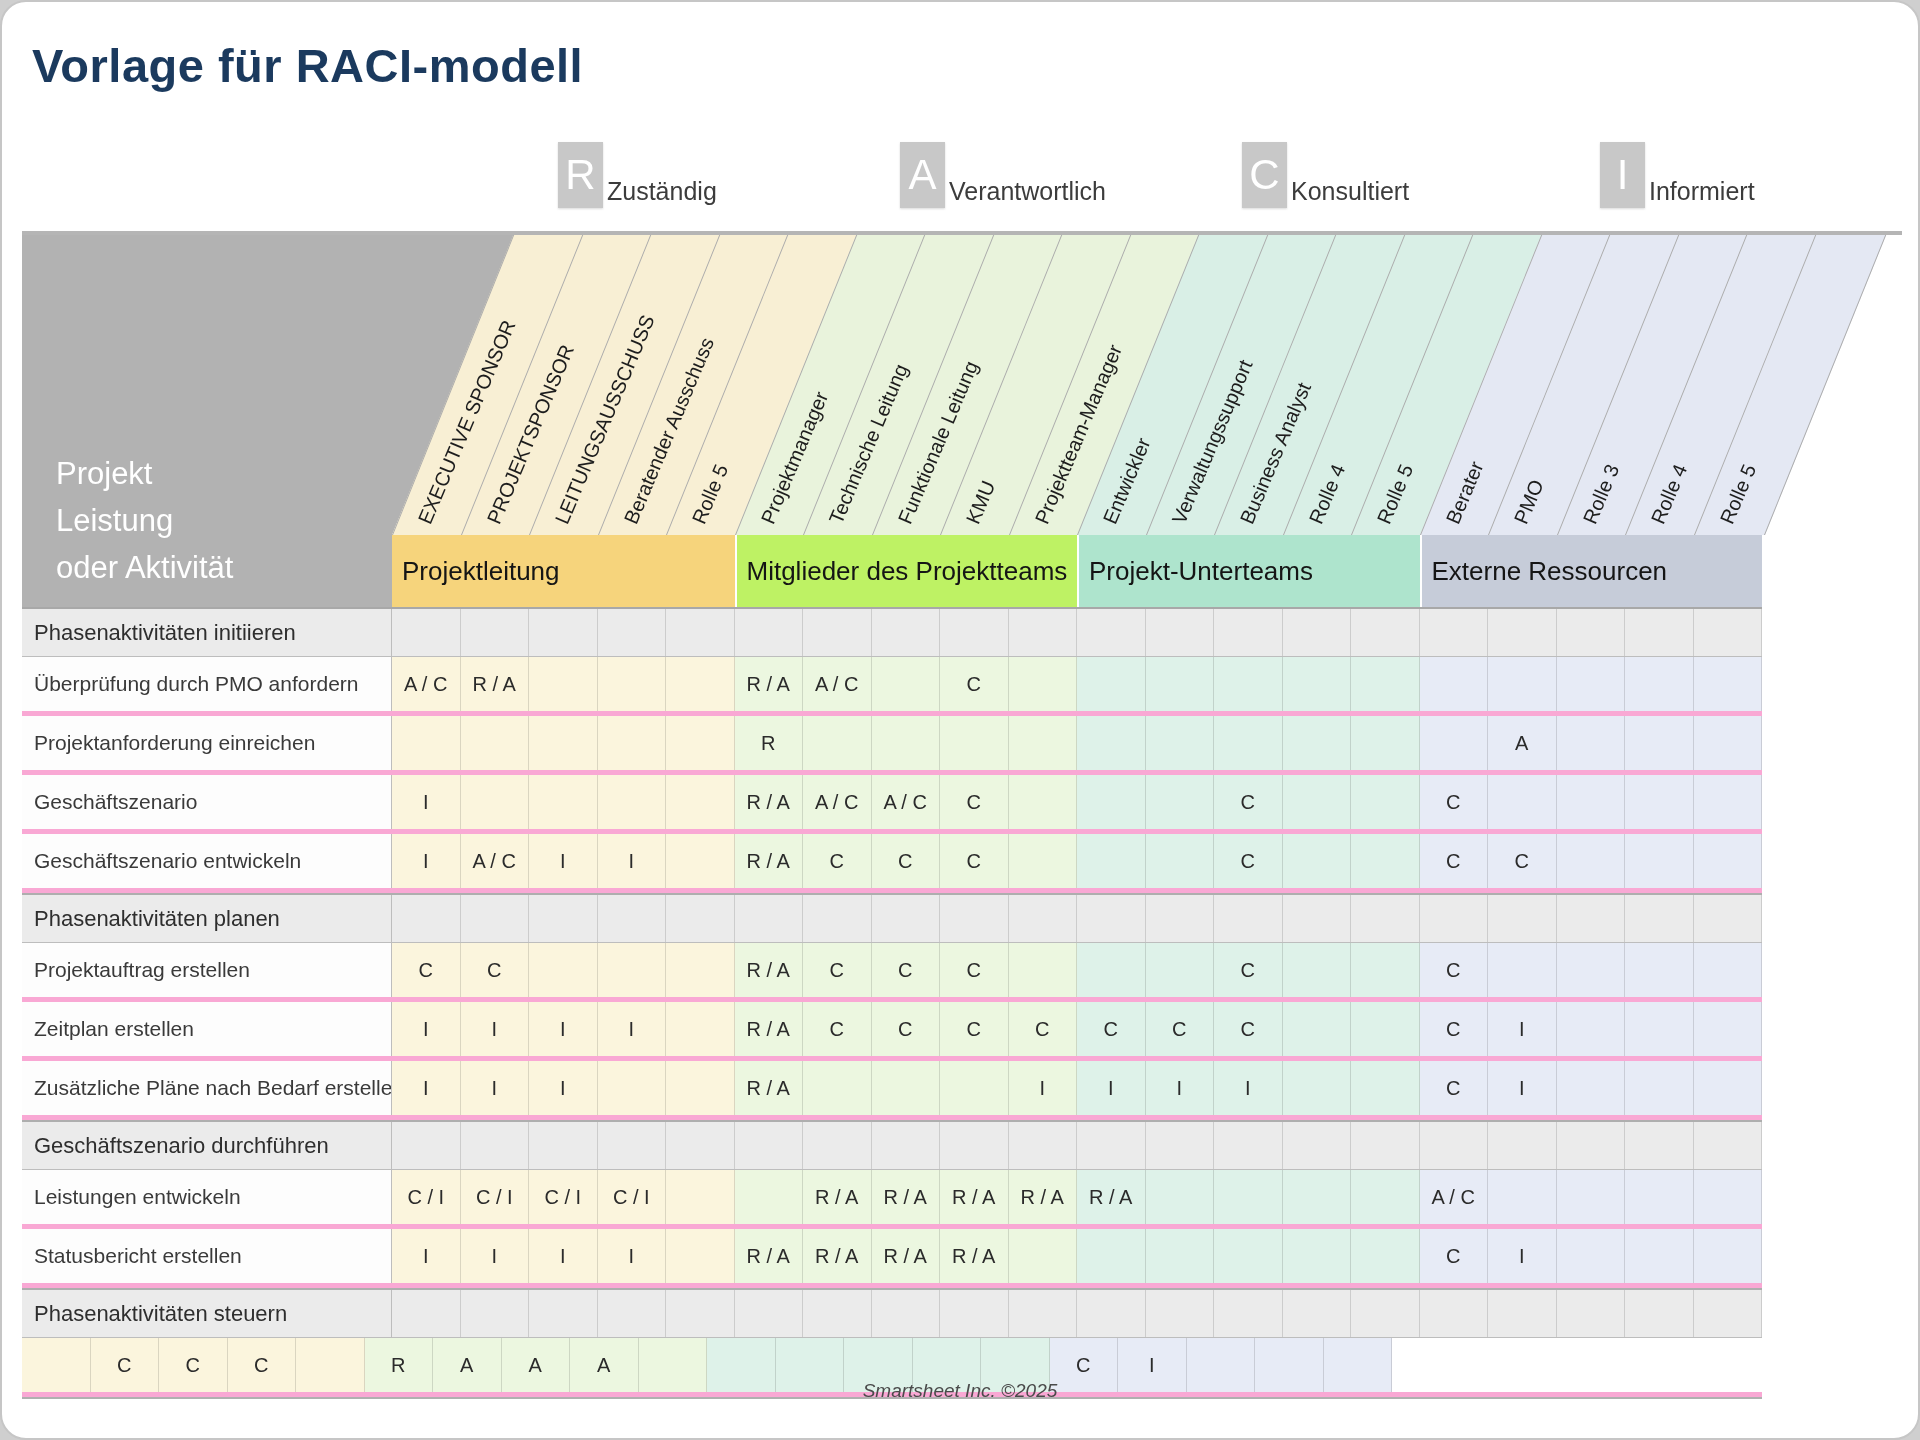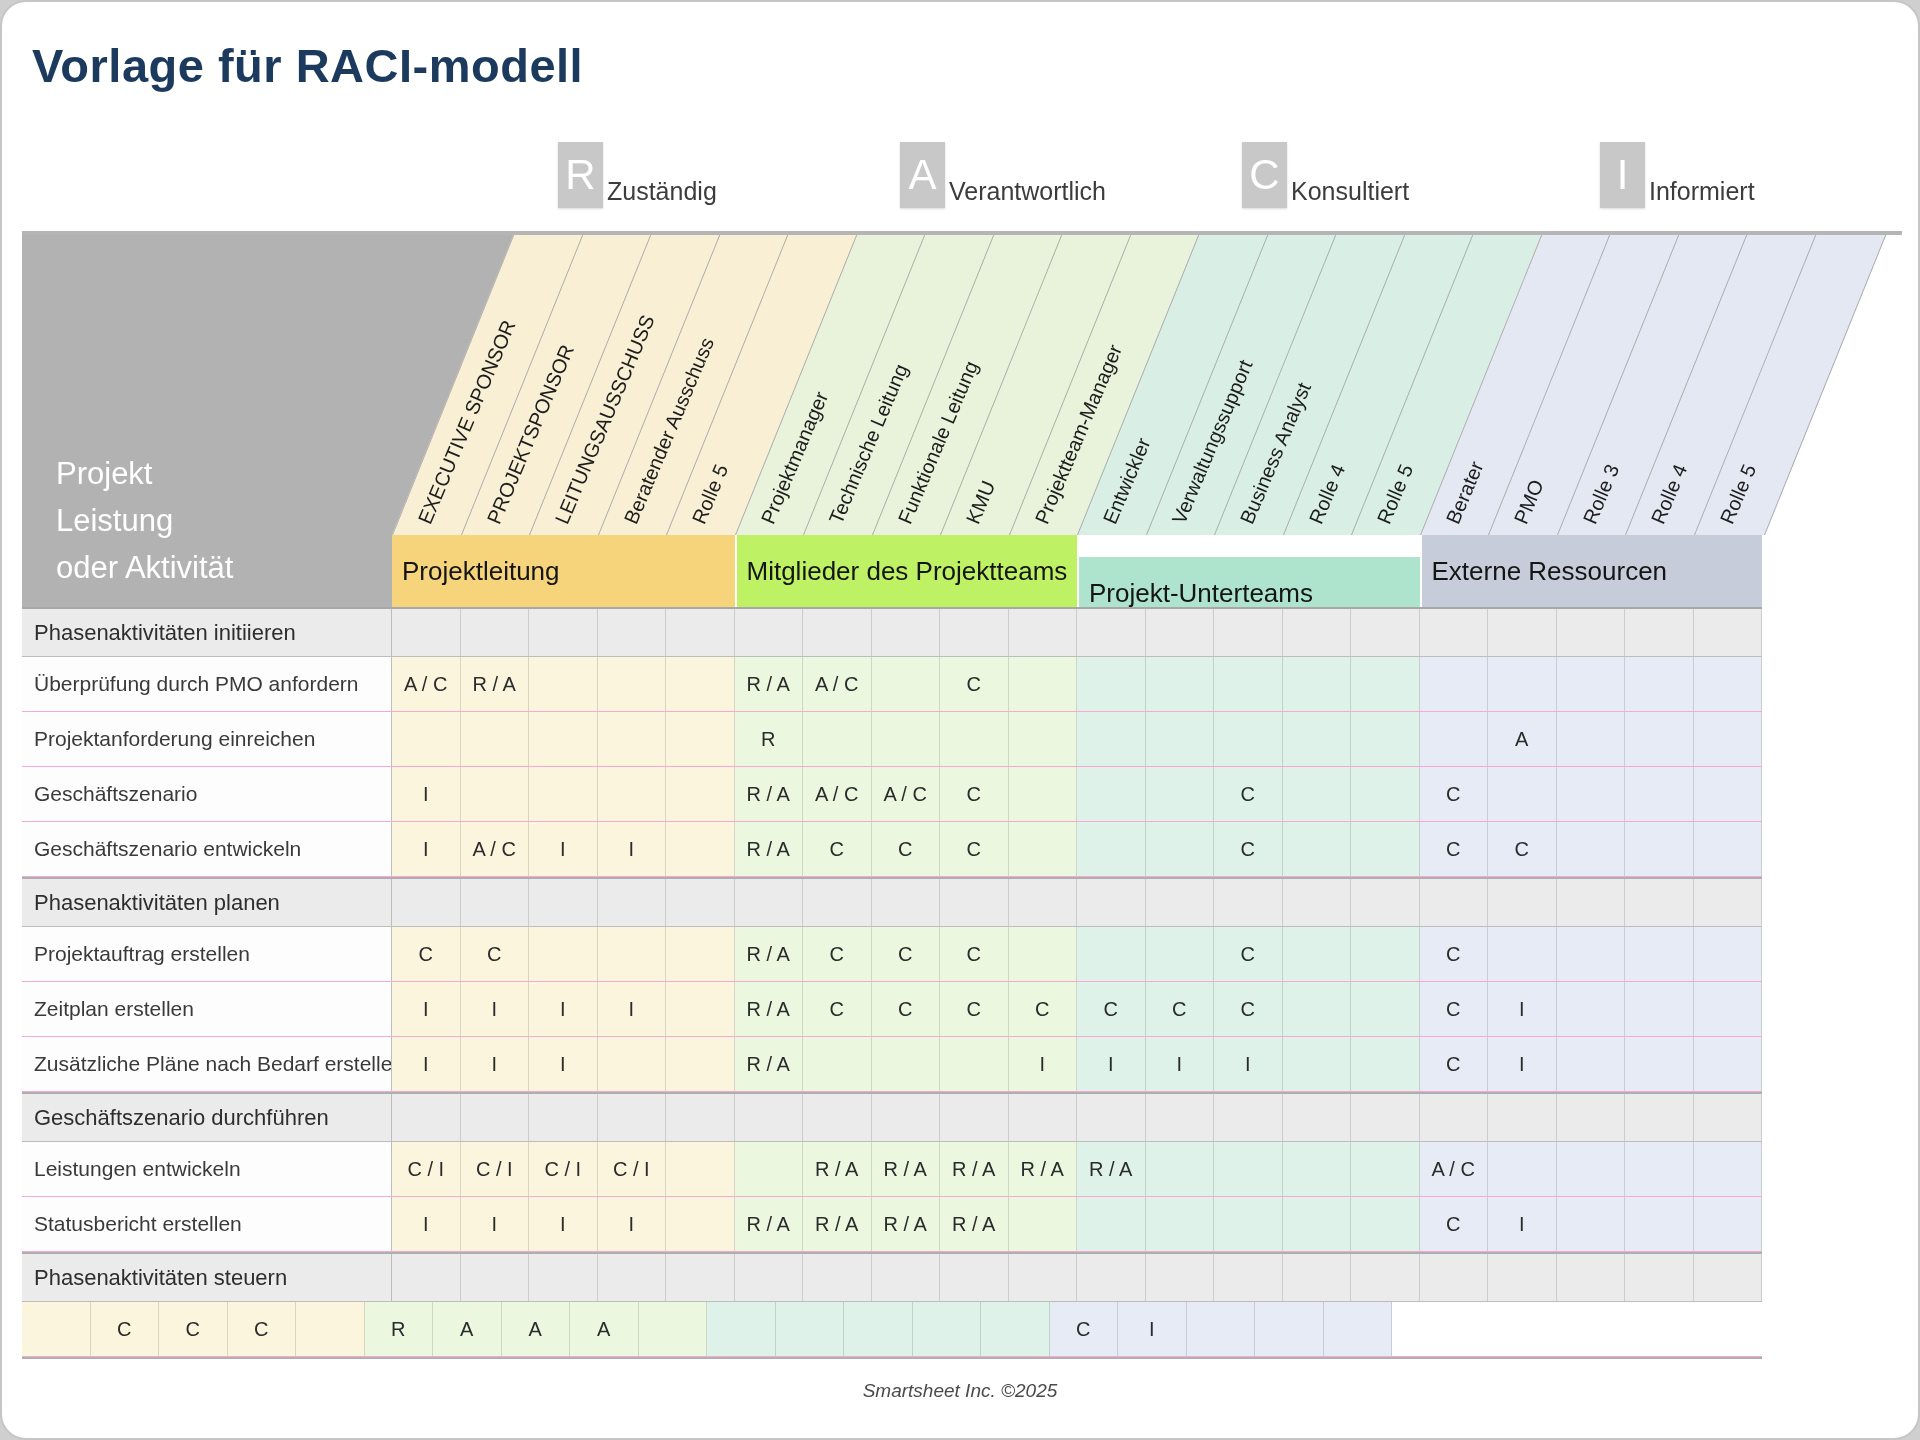--- a/index.html
+++ b/index.html
@@ -23,21 +23,21 @@
   .strip-label{position:absolute;top:503px;height:22px;line-height:22px;white-space:nowrap;
                font-size:20px;color:#1d1d1d;transform:rotate(-67deg);transform-origin:left bottom;}
   
   .band{position:absolute;top:533px;height:72px;line-height:72px;font-size:26px;color:#151515;
         padding-left:10px;box-sizing:border-box;white-space:nowrap;overflow:hidden;}
   .band+.band{border-left:2px solid #ffffff;}
   
   #grid{position:absolute;left:20px;top:605px;width:1740px;border-top:2px solid #a8a8a8;
         border-bottom:2px solid #b0b0b0;}
   .row{display:flex;}
-  .row.data{height:54px;border-bottom:1px solid #f9a8d4;}
+  .row.data{height:54px;border-bottom:5px solid #f9a8d4;}
   .row.section{height:47px;background:#ebebeb;border-top:2px solid #aeaeae;border-bottom:1px solid #bdbdbd;}
   .row.section:first-child{border-top:none;}
   .rlabel{flex:0 0 370px;box-sizing:border-box;padding-left:12px;display:flex;align-items:center;
           border-right:1px solid #bdbdbd;color:#3a3a3a;font-size:21px;white-space:nowrap;overflow:hidden;}
   .row.section .rlabel{font-size:22px;color:#2e2e2e;}
   .row.data .rlabel{background:#fdfdfd;}
   .cell{flex:0 0 68.5px;box-sizing:border-box;border-right:1px solid rgba(0,0,0,.13);
         display:flex;align-items:center;justify-content:center;font-size:20px;color:#2b2b2b;white-space:nowrap;}
   #footer{position:absolute;left:0;top:1378px;width:100%;text-align:center;
           font-size:19px;font-style:italic;color:#4a4a4a;}
@@ -113,21 +113,21 @@
       <div class="strip" style="left: 1554.5px; width: 68.5px; background: rgb(228, 232, 243);"></div>
       <span class="strip-label" style="left: 1596.5px;">Rolle 3</span>
       <div class="strip" style="left: 1623px; width: 68.5px; background: rgb(228, 232, 243);"></div>
       <span class="strip-label" style="left: 1665px;">Rolle 4</span>
       <div class="strip last" style="left: 1691.5px; width: 68.5px; background: rgb(228, 232, 243);"></div>
       <span class="strip-label" style="left: 1733.5px;">Rolle 5</span>
     </div>
   <div id="bands">
       <div class="band" style="left: 390px; width: 342.5px; background: rgb(246, 212, 124);">Projektleitung</div>
       <div class="band" style="left: 732.5px; width: 342.5px; background: #bef264;">Mitglieder des Projektteams</div>
-      <div class="band" style="left: 1075px; width: 402px; background: rgb(174, 228, 205); margin-top: 22px;">Projekt-Unterteams</div>
+      <div class="band" style="left: 1075px; width: 402px; background: rgb(174, 228, 205);">Projekt-Unterteams</div>
       <div class="band" style="left: 1417.5px; width: 342.5px; background: rgb(198, 204, 217);">Externe Ressourcen</div>
     </div>
   <div id="grid">
       <div class="row section">
         <div class="rlabel">Phasenaktivitäten initiieren</div>
         <div class="cell"></div>
         <div class="cell"></div>
         <div class="cell"></div>
         <div class="cell"></div>
         <div class="cell"></div>

